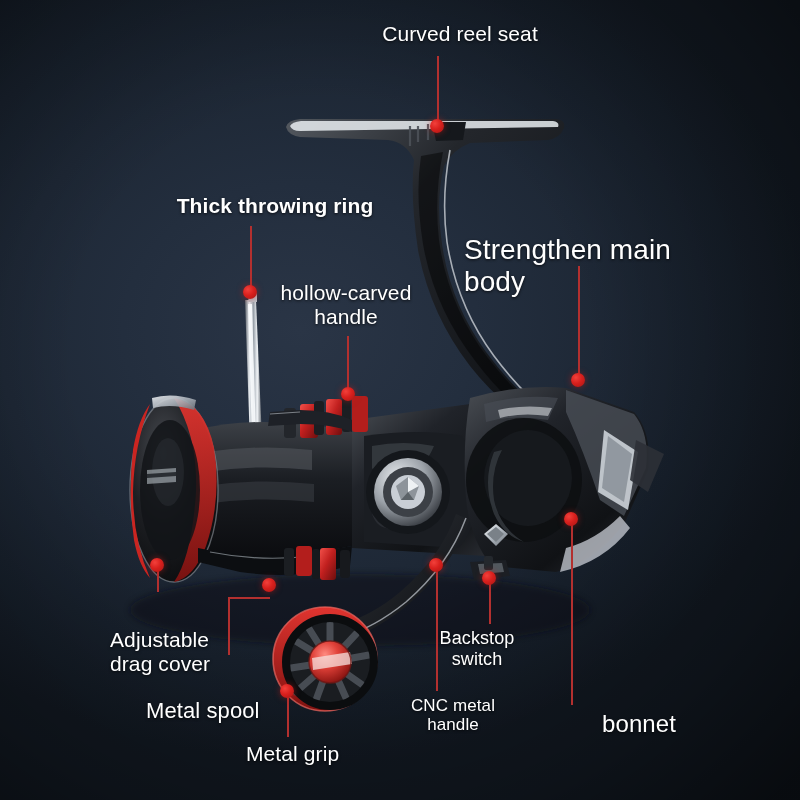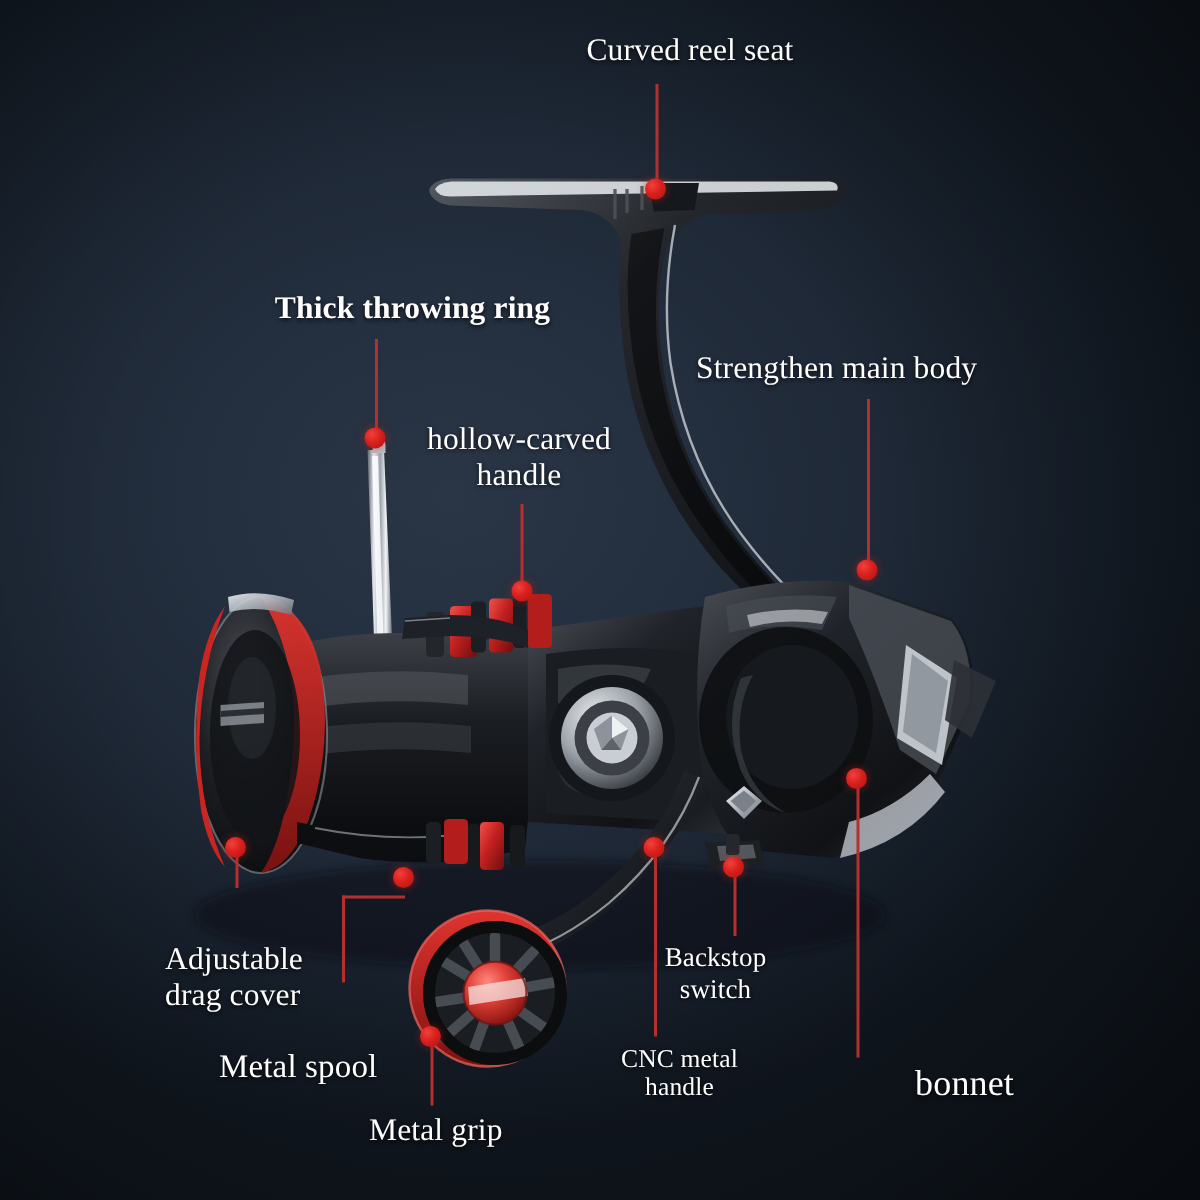--- a/index.html
+++ b/index.html
@@ -1,18 +1,18 @@
 <!DOCTYPE html>
 <html><head>
 <meta charset="utf-8">
 <style>
   html,body{margin:0;padding:0;background:#0f151d;}
   #stage{
     position:relative;width:800px;height:800px;overflow:hidden;
-    font-family:Liberation Serif, serif;
+    font-family:Liberation Sans, sans-serif;
     background:
       radial-gradient(ellipse 520px 430px at 300px 330px, #2a3546 0%, #232e3e 34%, #1e2836 58%, #18212d 78%, #121922 100%),
       linear-gradient(150deg,#202b3a 0%,#1c2633 45%,#141c26 100%);
   }
   #stage:after{
     content:"";position:absolute;inset:0;pointer-events:none;
     background:radial-gradient(ellipse 640px 620px at 330px 350px, rgba(255,255,255,0) 40%, rgba(0,0,0,.28) 78%, rgba(0,0,0,.55) 100%);
   }
 
   
@@ -239,21 +239,21 @@
       <div class="label l-center" style="left: 360px; top: 22px; width: 200px; font-size: 21px;">Curved reel seat</div>
       <div class="lead v" style="left: 250px; top: 226px; height: 62px;"></div>
       <div class="dot" style="left: 243px; top: 285px; height: 14px; width: 14px;"></div>
       <div class="label l-left bold" style="left: 160px; top: 194px; width: 230px; font-size: 21px; text-align: center;">Thick throwing ring</div>
       <div class="lead v" style="left: 347px; top: 336px; height: 55px;"></div>
       <div class="dot" style="left: 341px; top: 387px; height: 14px; width: 14px;"></div>
       <div class="label l-center" style="left: 266px; top: 281px; width: 160px; font-size: 21px;">hollow-carved
 handle</div>
       <div class="lead v" style="left: 578px; top: 266px; height: 110px;"></div>
       <div class="dot" style="left: 571px; top: 373px; height: 14px; width: 14px;"></div>
-      <div class="label l-left" style="left: 464px; top: 234px; width: 240px; font-size: 21px;">Strengthen main body</div>
+      <div class="label l-left" style="left: 464px; top: 234px; width: 240px; font-size: 28px;">Strengthen main body</div>
       <div class="lead v" style="left: 157px; top: 570px; height: 22px;"></div>
       <div class="dot" style="left: 150px; top: 558px; height: 14px; width: 14px;"></div>
       <div class="label l-left" style="left: 110px; top: 580px; width: 180px; font-size: 21px; margin-top: 48px;">Adjustable
 drag cover</div>
       <div class="lead v" style="left: 228px; top: 597px; height: 58px;"></div>
       <div class="lead h" style="left: 228px; top: 597px; width: 42px;"></div>
       <div class="dot" style="left: 262px; top: 578px; height: 14px; width: 14px;"></div>
       <div class="label l-left" style="left: 146px; top: 698px; width: 160px; font-size: 22px;">Metal spool</div>
       <div class="lead v" style="left: 287px; top: 697px; height: 40px;"></div>
       <div class="dot" style="left: 280px; top: 684px; height: 14px; width: 14px;"></div>

